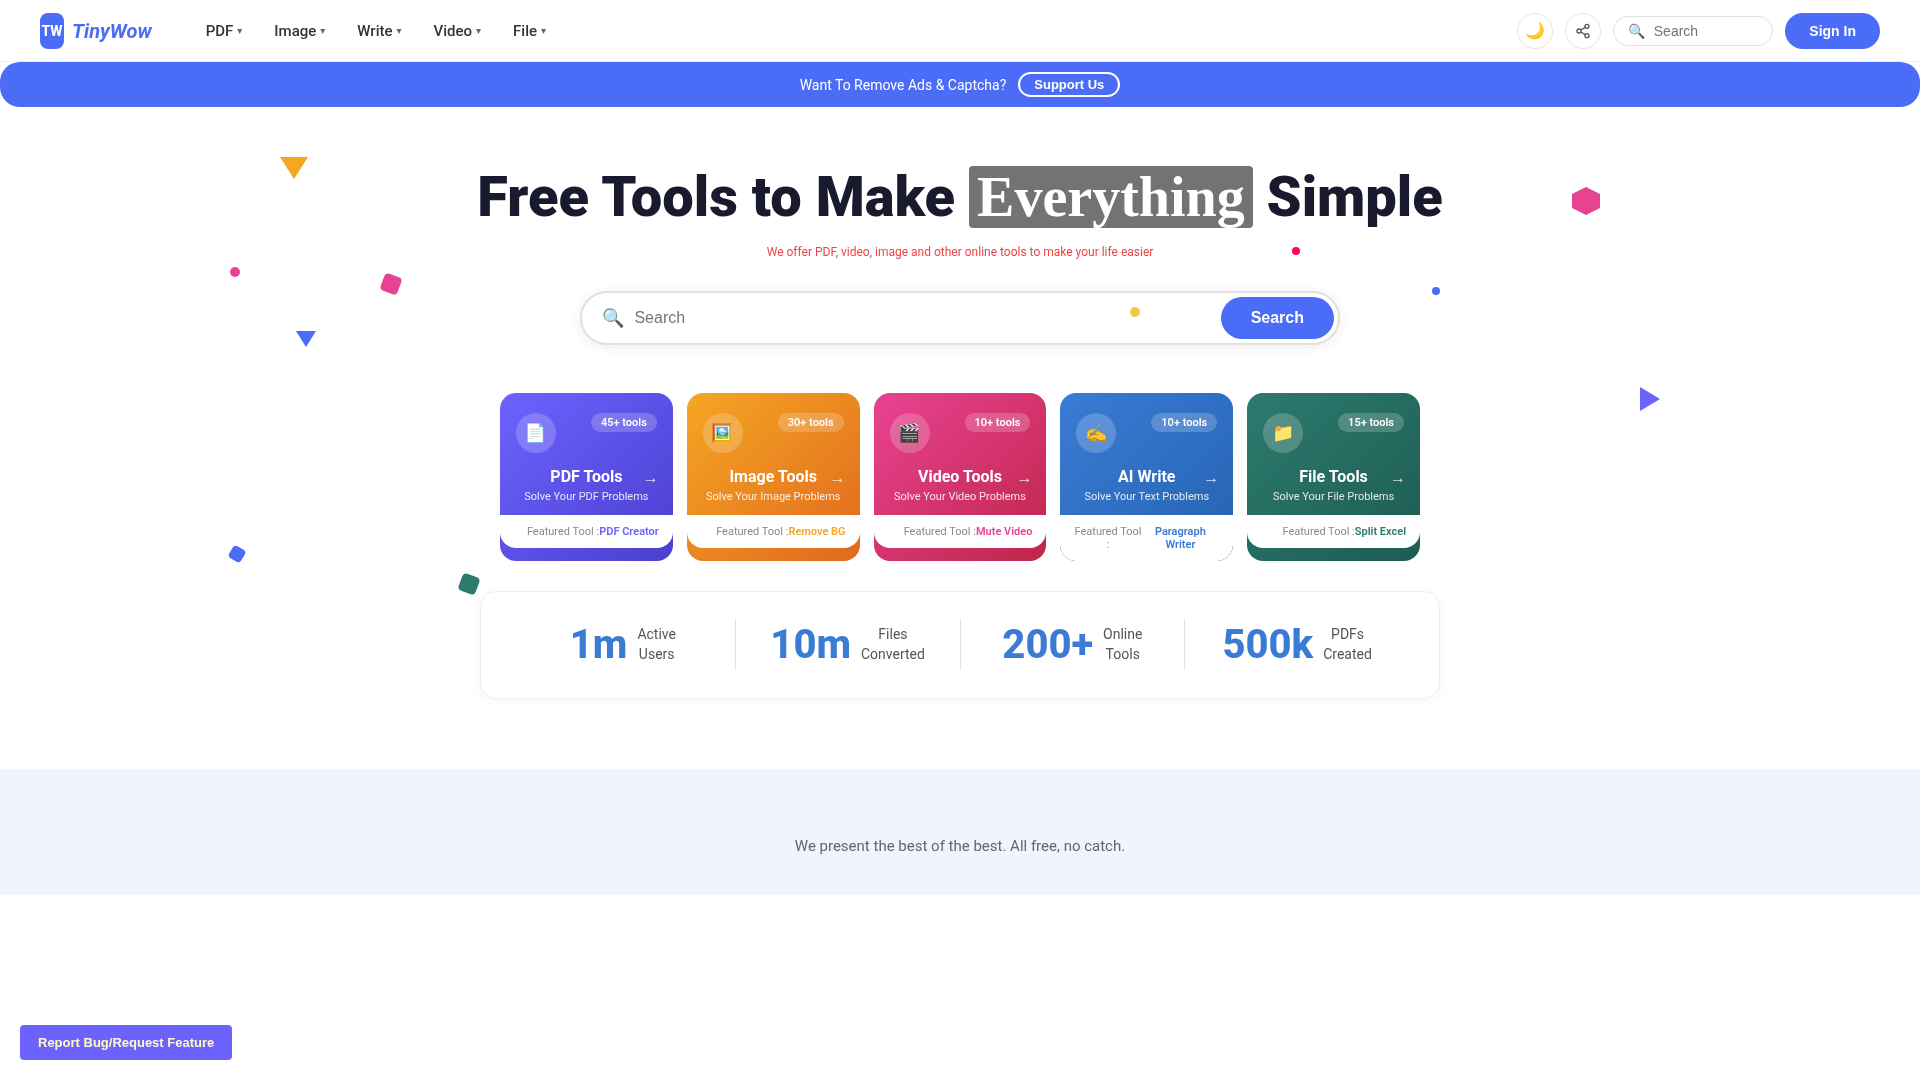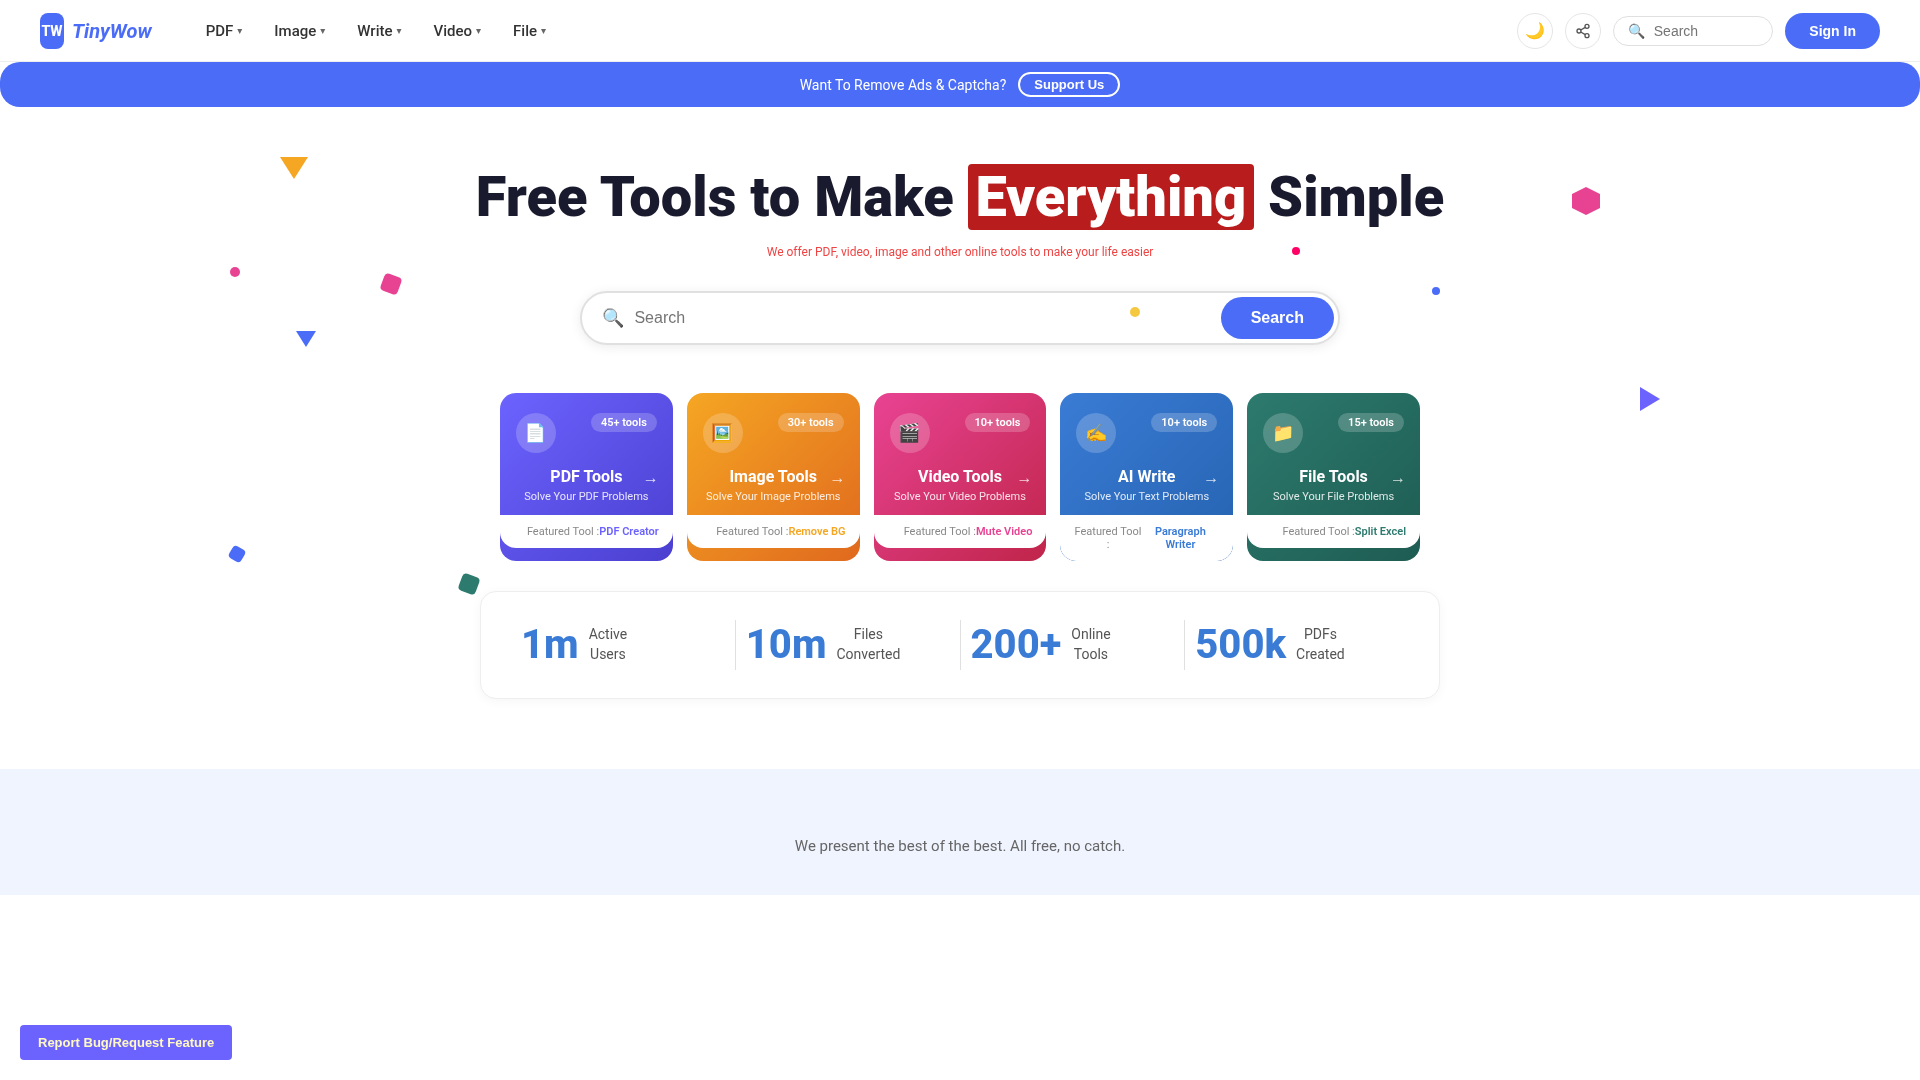--- a/index.html
+++ b/index.html
@@ -119,24 +119,25 @@
       background: #fff;
     }
     .hero h1 {
       font-size: 56px;
       font-weight: 900;
       color: #1a1a2e;
       line-height: 1.1;
       margin-bottom: 16px;
     }
     .hero h1 .highlight {
-      background: #b91c1c;
+      background: #737373;
       color: #fff;
       padding: 0 8px;
       border-radius: 4px;
+      font-family: Liberation Serif, serif;
     }
     .hero p {
       font-size: 12px;
       color: #ef4444;
       margin-bottom: 32px;
     }
 
     
     .hero-search {
       display: flex;
@@ -265,20 +266,21 @@
       display: flex;
       align-items: center;
       padding: 28px 40px;
       box-shadow: 0 2px 12px rgba(0,0,0,0.04);
     }
     .stat-item {
       flex: 1;
       display: flex;
       align-items: center;
       gap: 10px;
+      justify-content: center;
     }
     .stat-number {
       font-size: 40px;
       font-weight: 800;
       color: #3a7bd5;
     }
     .stat-label {
       font-size: 14px;
       color: #555;
       line-height: 1.4;

